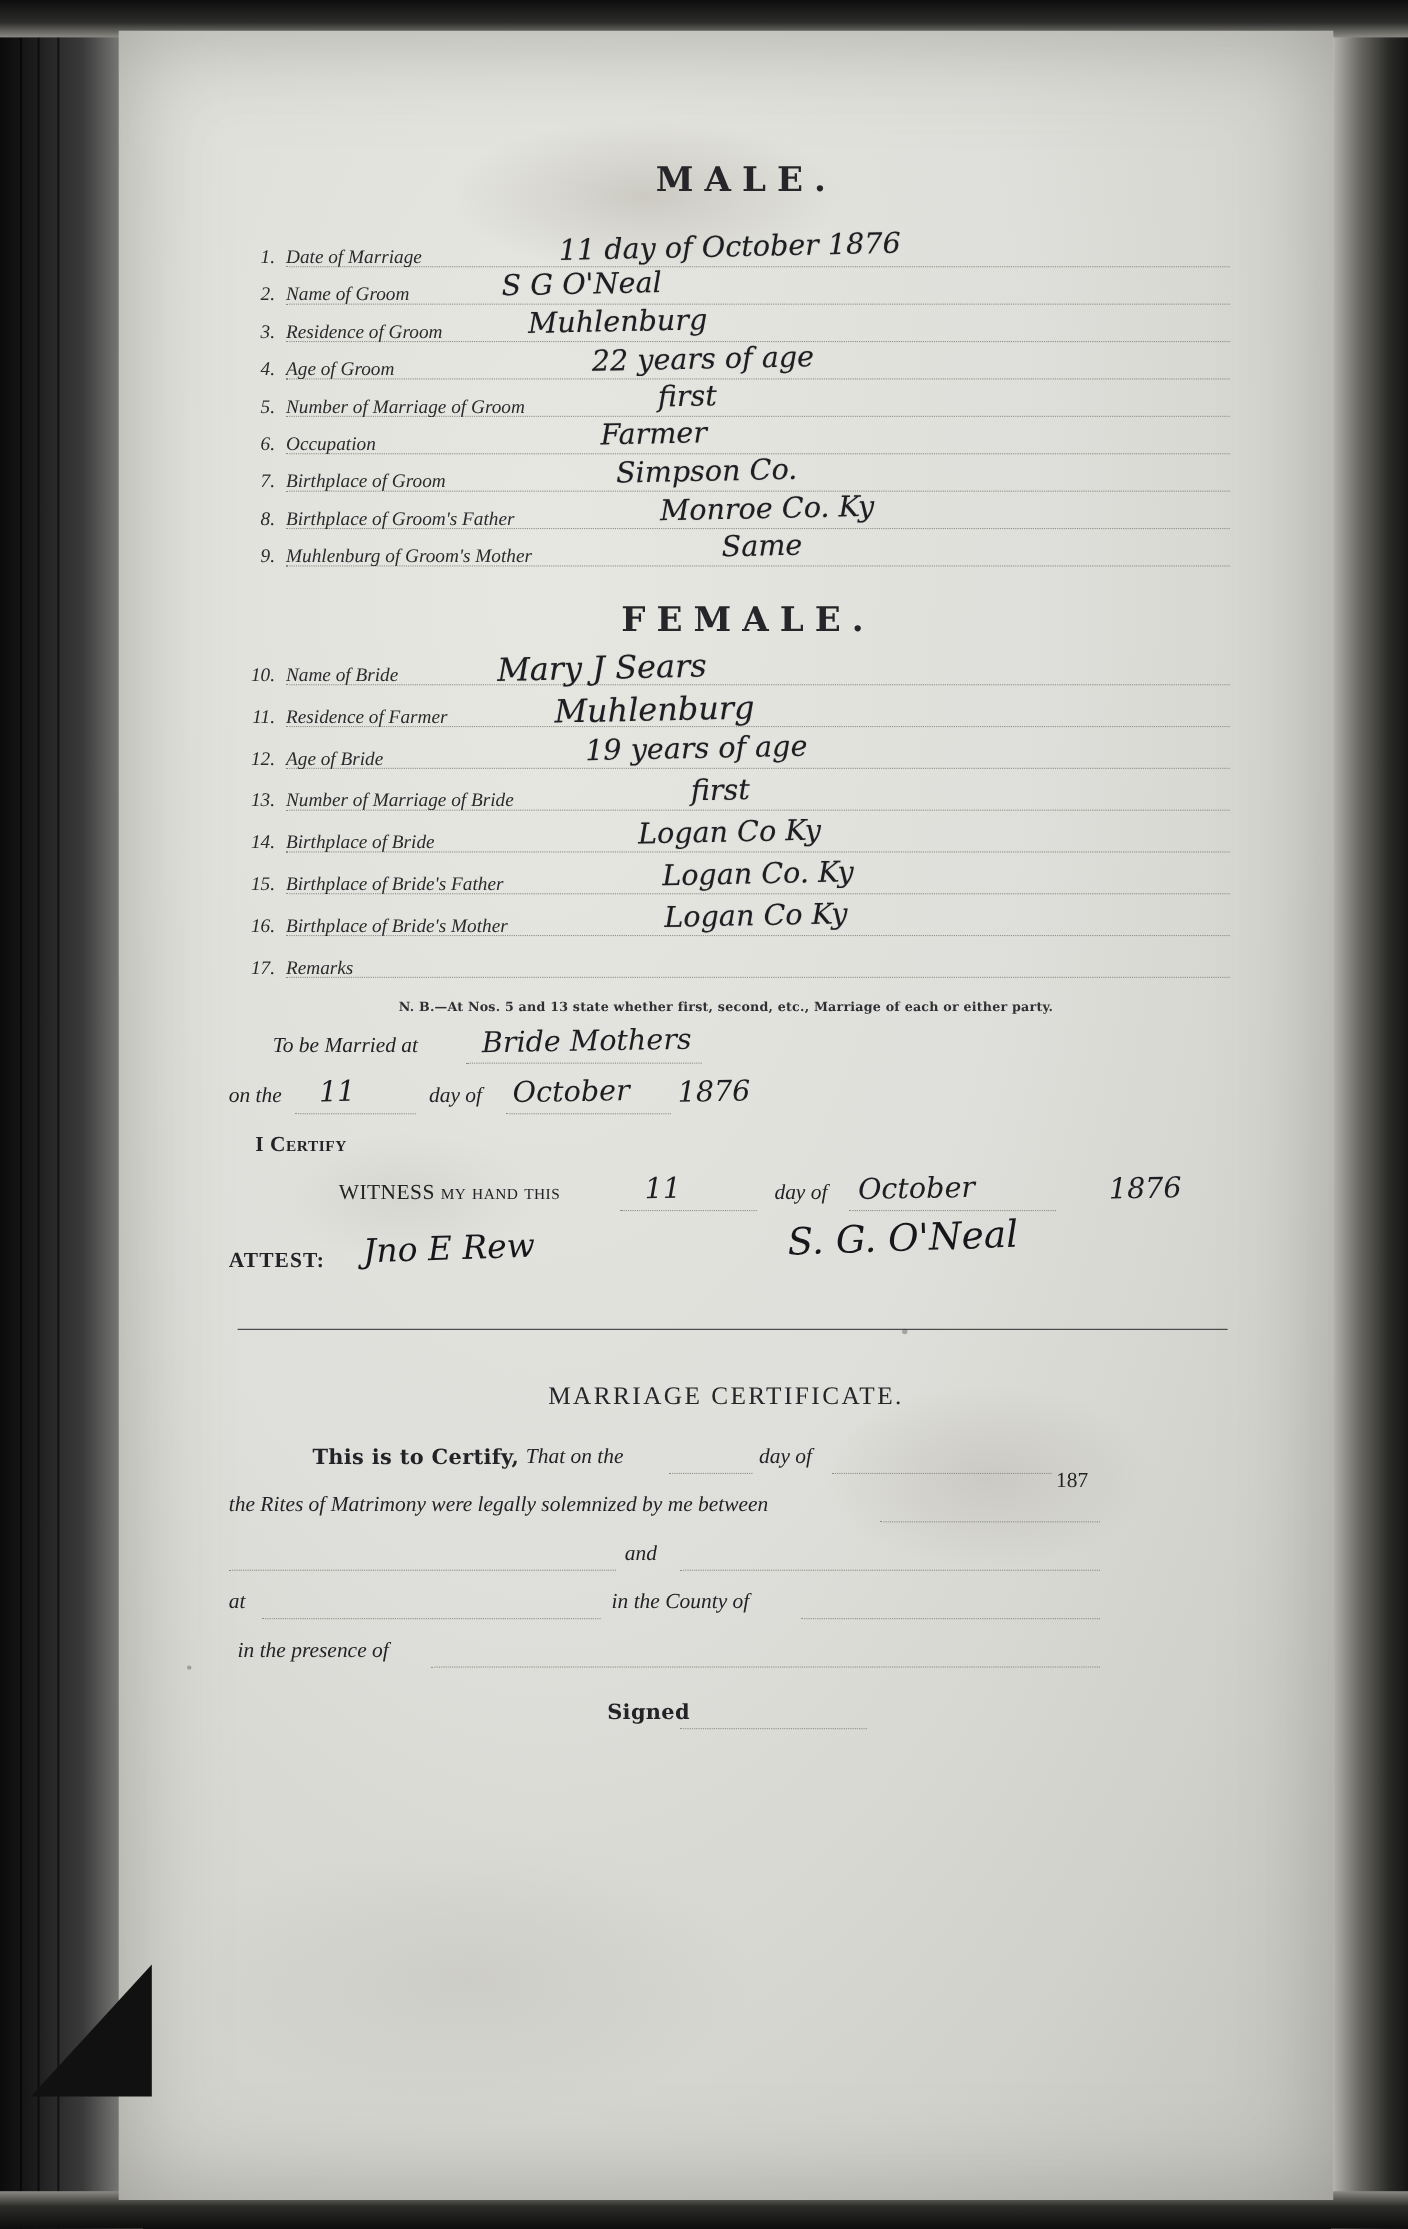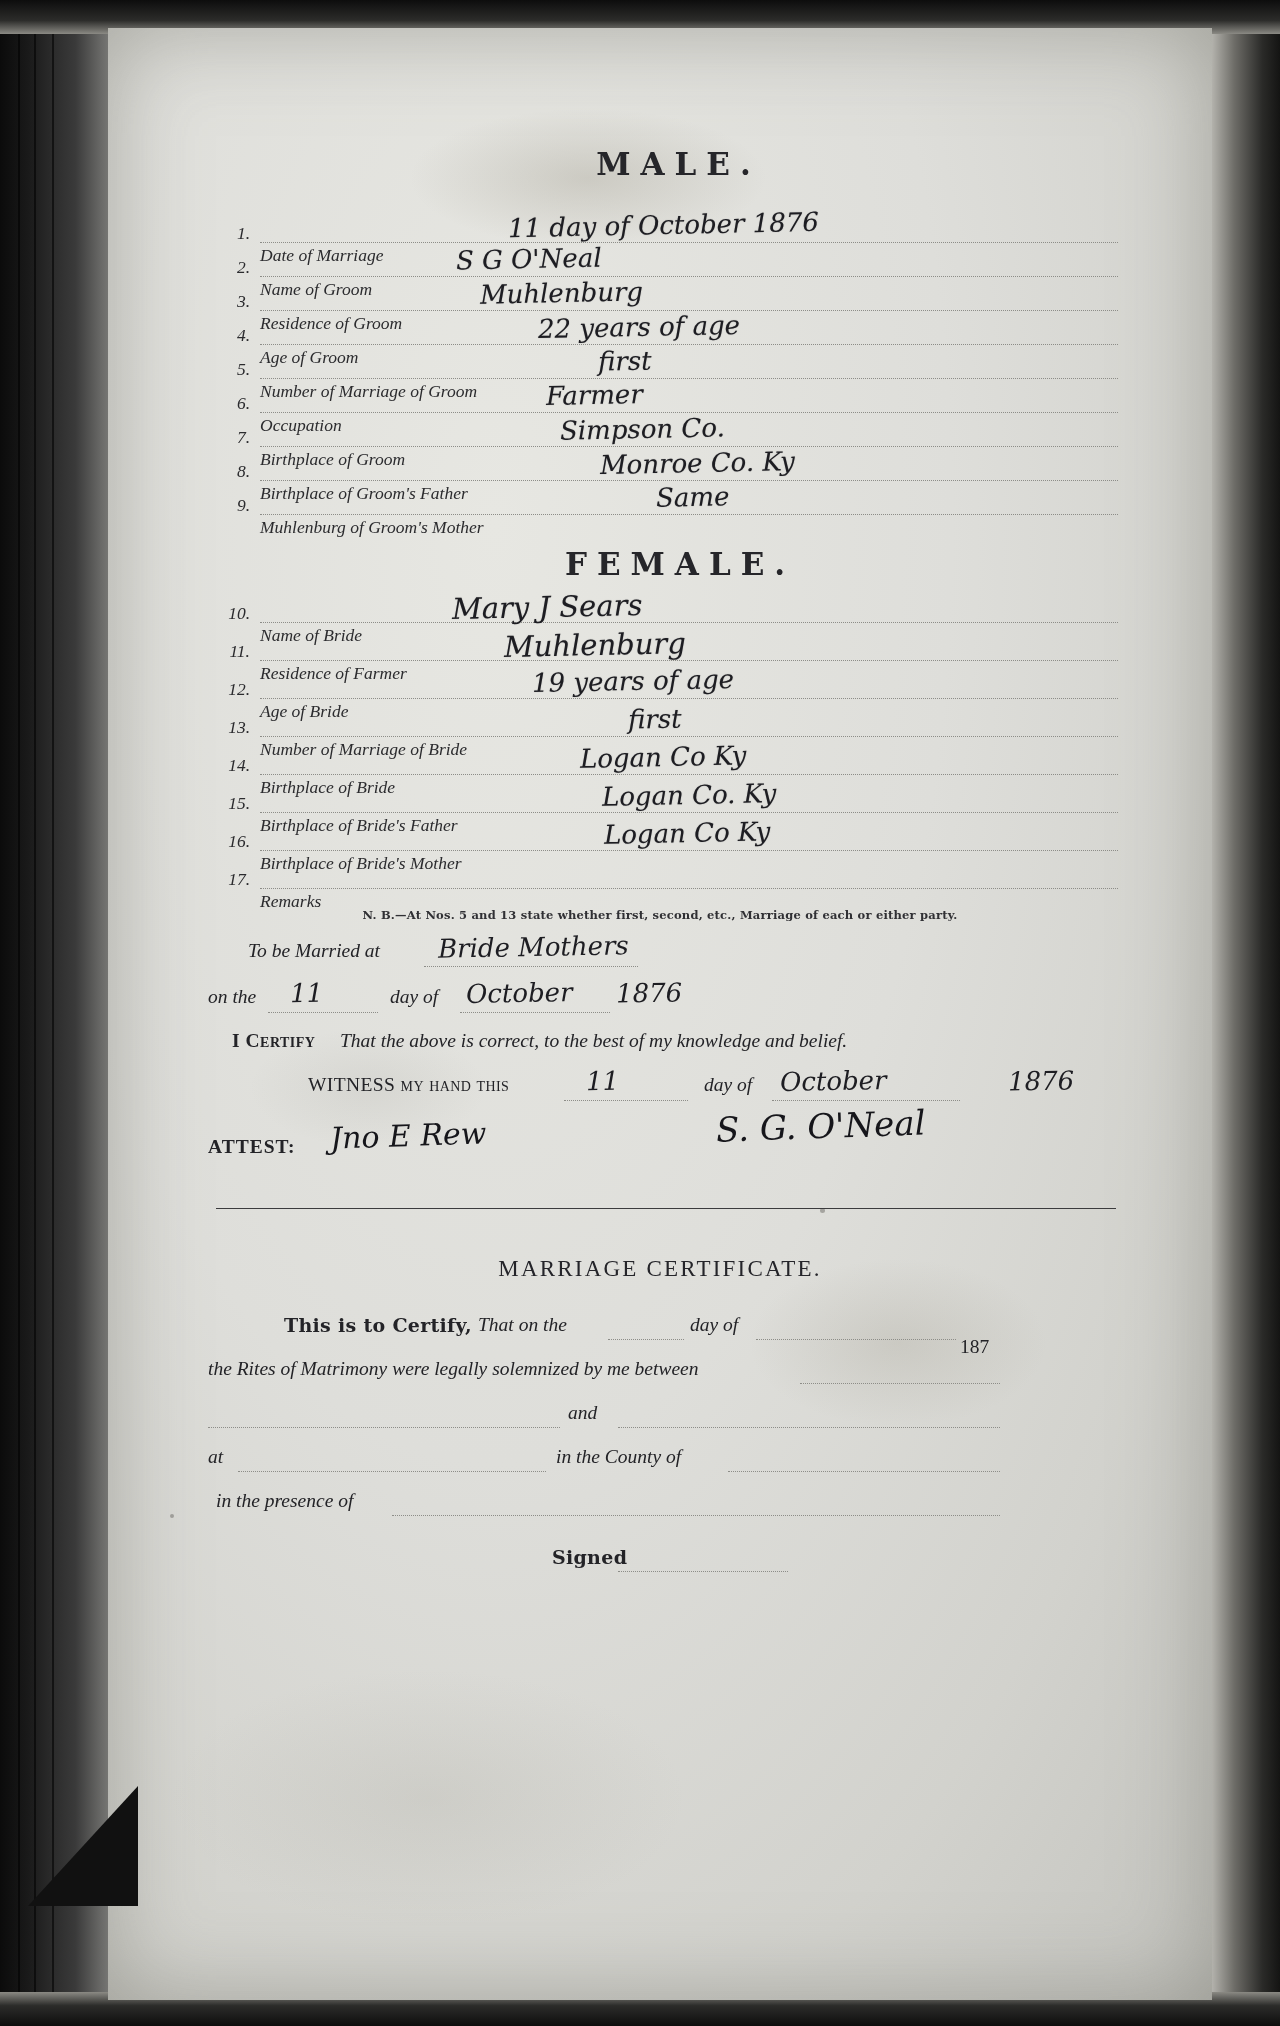--- a/index.html
+++ b/index.html
@@ -134,21 +134,20 @@
     left: 152px;
     top: 3px;
     font-family: "Liberation Serif", serif;
     font-style: italic;
     font-size: 17.5px;
     color: #2b2b2e;
     white-space: nowrap;
     background: transparent;
     padding-right: 5px;
     z-index: 2;
-    margin-top: 22px;
   }
   .row .dots {
     position: absolute;
     left: 152px;
     right: 0;
     top: 22px;
     border-bottom: 1px dotted #8d8d88;
     z-index: 1;
   }
   .row .hw {
@@ -440,21 +439,20 @@
           <span class="rule" style="left:160px; width:110px;"></span>
           <span class="hw" style="left:182px">11</span>
           <span class="txt" style="left:282px">day of</span>
           <span class="rule" style="left:352px; width:150px;"></span>
           <span class="hw" style="left:358px">October</span>
           <span class="hw" style="left:508px">1876</span>
         </div>
 
         <div class="mline" style="top:1002px">
           <span class="txt caps" style="left:124px">I Certify</span>
-          <span class="txt" style="left:232px">That the above is correct, to the best of my knowledge and belief.</span>
         </div>
 
         <div class="mline" style="top:1046px">
           <span class="txt" style="left:200px; font-style:normal; font-variant:small-caps; letter-spacing:.4px;">WITNESS my hand this</span>
           <span class="rule" style="left:456px; width:124px;"></span>
           <span class="hw" style="left:478px">11</span>
           <span class="txt" style="left:596px">day of</span>
           <span class="rule" style="left:664px; width:188px;"></span>
           <span class="hw" style="left:672px">October</span>
           <span class="hw" style="left:900px">1876</span>

